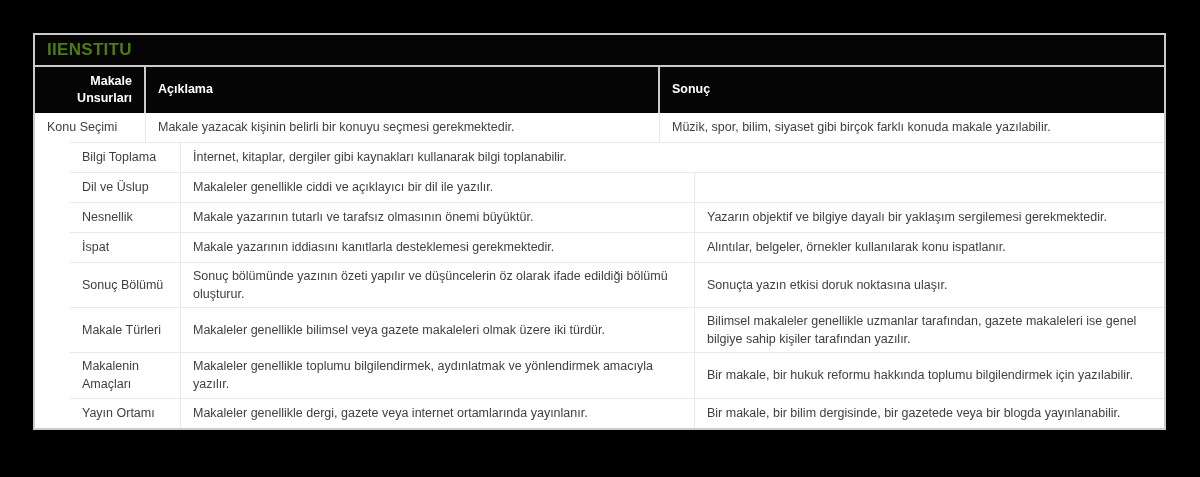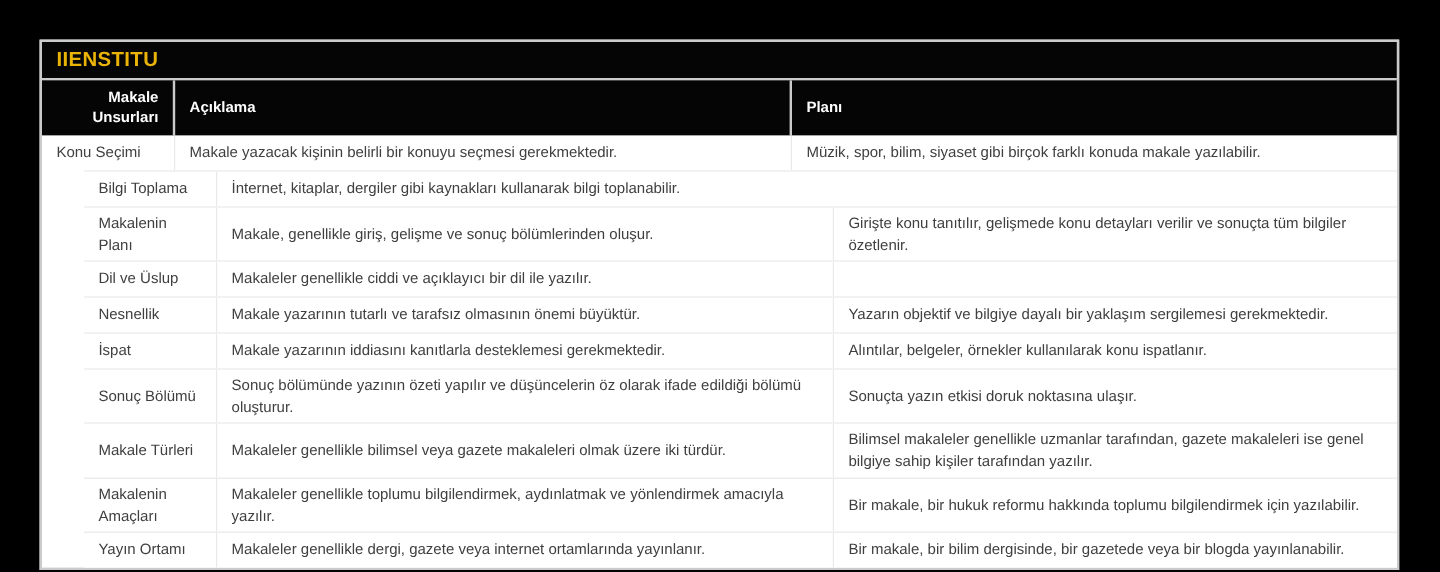--- a/index.html
+++ b/index.html
@@ -27,21 +27,21 @@
   .title-bar {
     background: #050505;
     border-bottom: 2px solid #cbcbcb;
     height: 32px;
     display: flex;
     align-items: center;
     padding: 0 12px;
     box-sizing: border-box;
   }
   .title-bar .brand {
-    color: #eab308;
+    color: #4d7c0f;
     font-weight: bold;
     font-size: 17px;
     letter-spacing: 0.3px;
   }
   .grid-row {
     display: grid;
     grid-template-columns: 111px 514px 1fr;
   }
   .header-row {
     background: #050505;
@@ -91,41 +91,36 @@
 <div class="stage">
   <div class="table-wrap">
 
     <div class="title-bar">
       <span class="brand">IIENSTITU</span>
     </div>
 
     <div class="grid-row header-row">
       <div class="header-cell sep">Makale Unsurları</div>
       <div class="header-cell sep">Açıklama</div>
-      <div class="header-cell">Planı</div>
+      <div class="header-cell">Sonuç</div>
     </div>
 
     <div class="body-rows">
 
         <div class="grid-row body-row">
           <div class="cell sep">Konu Seçimi</div>
           <div class="cell sep">Makale yazacak kişinin belirli bir konuyu seçmesi gerekmektedir.</div>
           <div class="cell cell-ornek">Müzik, spor, bilim, siyaset gibi birçok farklı konuda makale yazılabilir.</div>
         </div>
 
         <div class="grid-row body-row">
           <div class="cell sep">Bilgi Toplama</div>
           <div class="cell cell-ornek">İnternet, kitaplar, dergiler gibi kaynakları kullanarak bilgi toplanabilir.</div>
         </div>
 
-        <div class="grid-row body-row">
-          <div class="cell sep">Makalenin Planı</div>
-          <div class="cell sep">Makale, genellikle giriş, gelişme ve sonuç bölümlerinden oluşur.</div>
-          <div class="cell cell-ornek">Girişte konu tanıtılır, gelişmede konu detayları verilir ve sonuçta tüm bilgiler özetlenir.</div>
-        </div>
 
         <div class="grid-row body-row">
           <div class="cell sep">Dil ve Üslup</div>
           <div class="cell sep">Makaleler genellikle ciddi ve açıklayıcı bir dil ile yazılır.</div>
         </div>
 
         <div class="grid-row body-row">
           <div class="cell sep">Nesnellik</div>
           <div class="cell sep">Makale yazarının tutarlı ve tarafsız olmasının önemi büyüktür.</div>
           <div class="cell cell-ornek">Yazarın objektif ve bilgiye dayalı bir yaklaşım sergilemesi gerekmektedir.</div>

